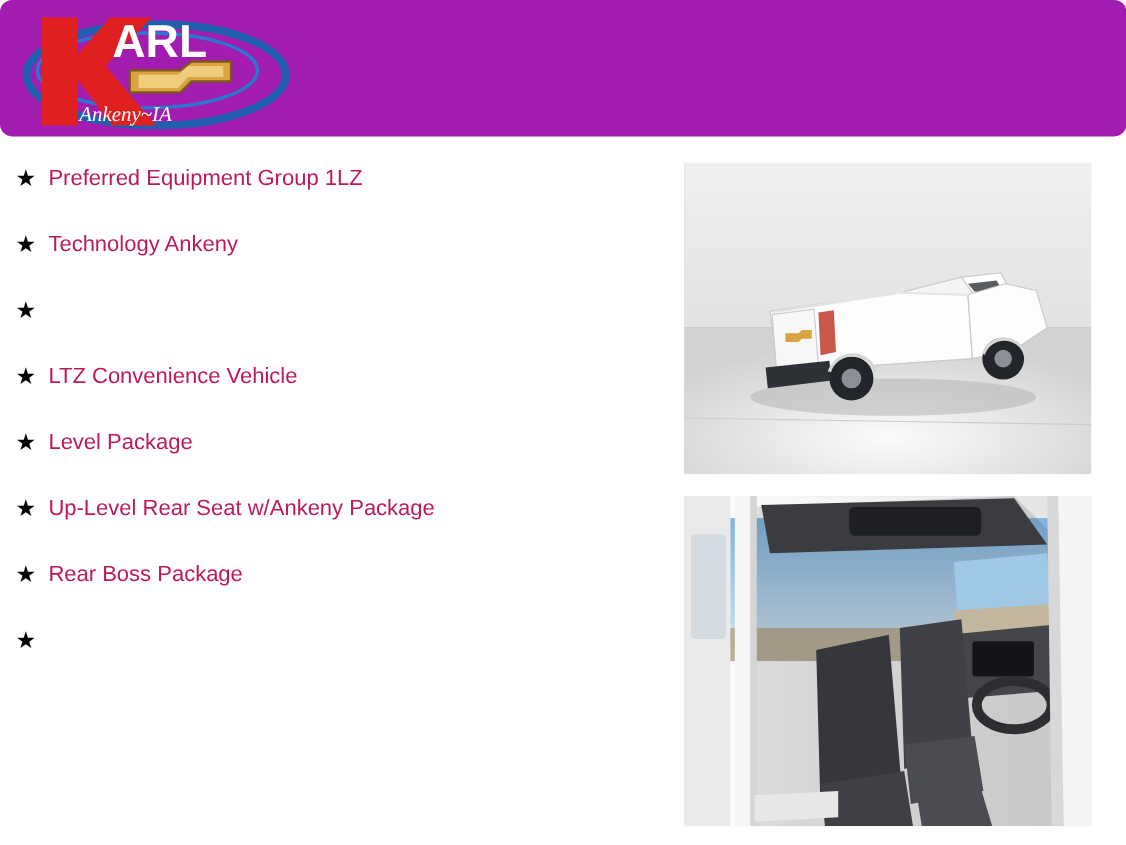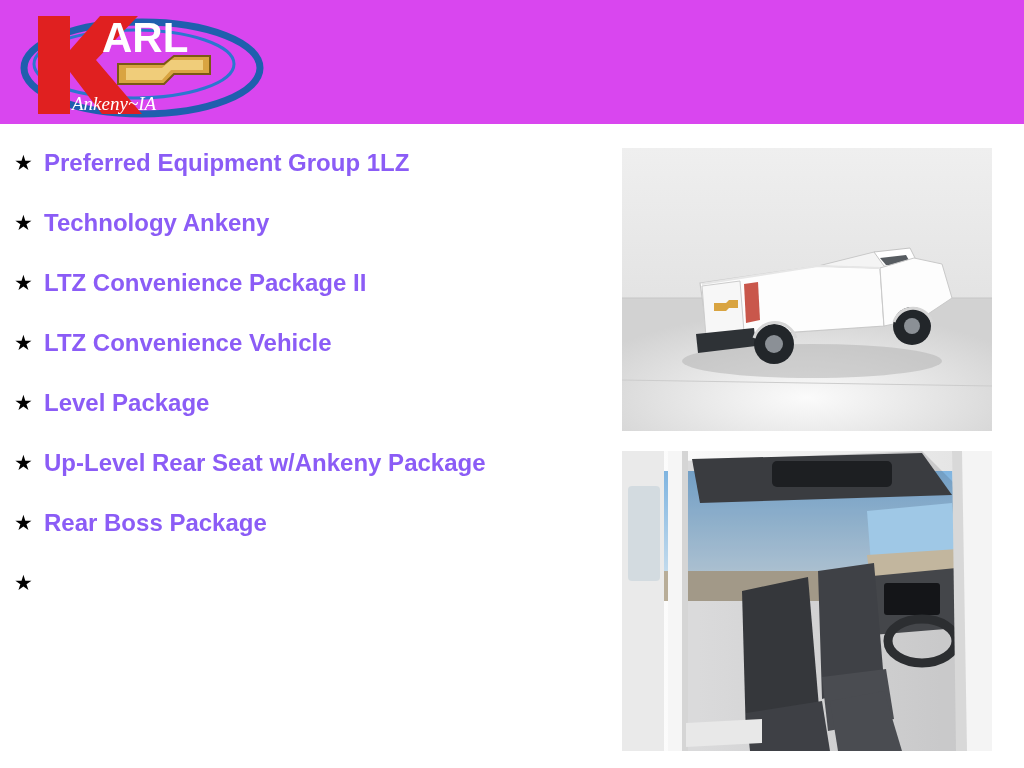--- a/index.html
+++ b/index.html
@@ -20,21 +20,22 @@
     background: #ffffff;
   }
 
   
   .header {
     position: absolute;
     left: 0;
     top: 0;
     width: 1024px;
     height: 124px;
-    background: #d946ef;
+    background: #a21caf;
+    border-radius: 11px;
   }
   .header-title {
     position: absolute;
     right: 36px;
     top: 50px;
     color: #ffffff;
     font-size: 27px;
     letter-spacing: 0.2px;
     white-space: nowrap;
   }
@@ -69,24 +70,23 @@
   .star {
     flex: 0 0 auto;
     width: 30px;
     font-size: 21px;
     line-height: 34px;
     color: #000000;
     text-align: left;
   }
   .feature-text {
     flex: 1 1 auto;
-    font-size: 24px;
+    font-size: 20px;
     line-height: 33px;
-    color: #8b5cf6;
-    font-weight: bold;
+    color: #be185d;
   }
 
   
   .photo {
     position: absolute;
     overflow: hidden;
   }
   .photo-exterior {
     left: 622px;
     top: 148px;
@@ -141,21 +141,20 @@
       <span class="feature-text">Preferred Equipment Group 1LZ</span>
     </div>
 
     <div class="feature-item">
       <span class="star">★</span>
       <span class="feature-text">Technology Ankeny</span>
     </div>
 
     <div class="feature-item">
       <span class="star">★</span>
-      <span class="feature-text">LTZ Convenience Package II</span>
     </div>
 
     <div class="feature-item">
       <span class="star">★</span>
       <span class="feature-text">LTZ Convenience Vehicle</span>
     </div>
 
     <div class="feature-item">
       <span class="star">★</span>
       <span class="feature-text">Level Package</span>

